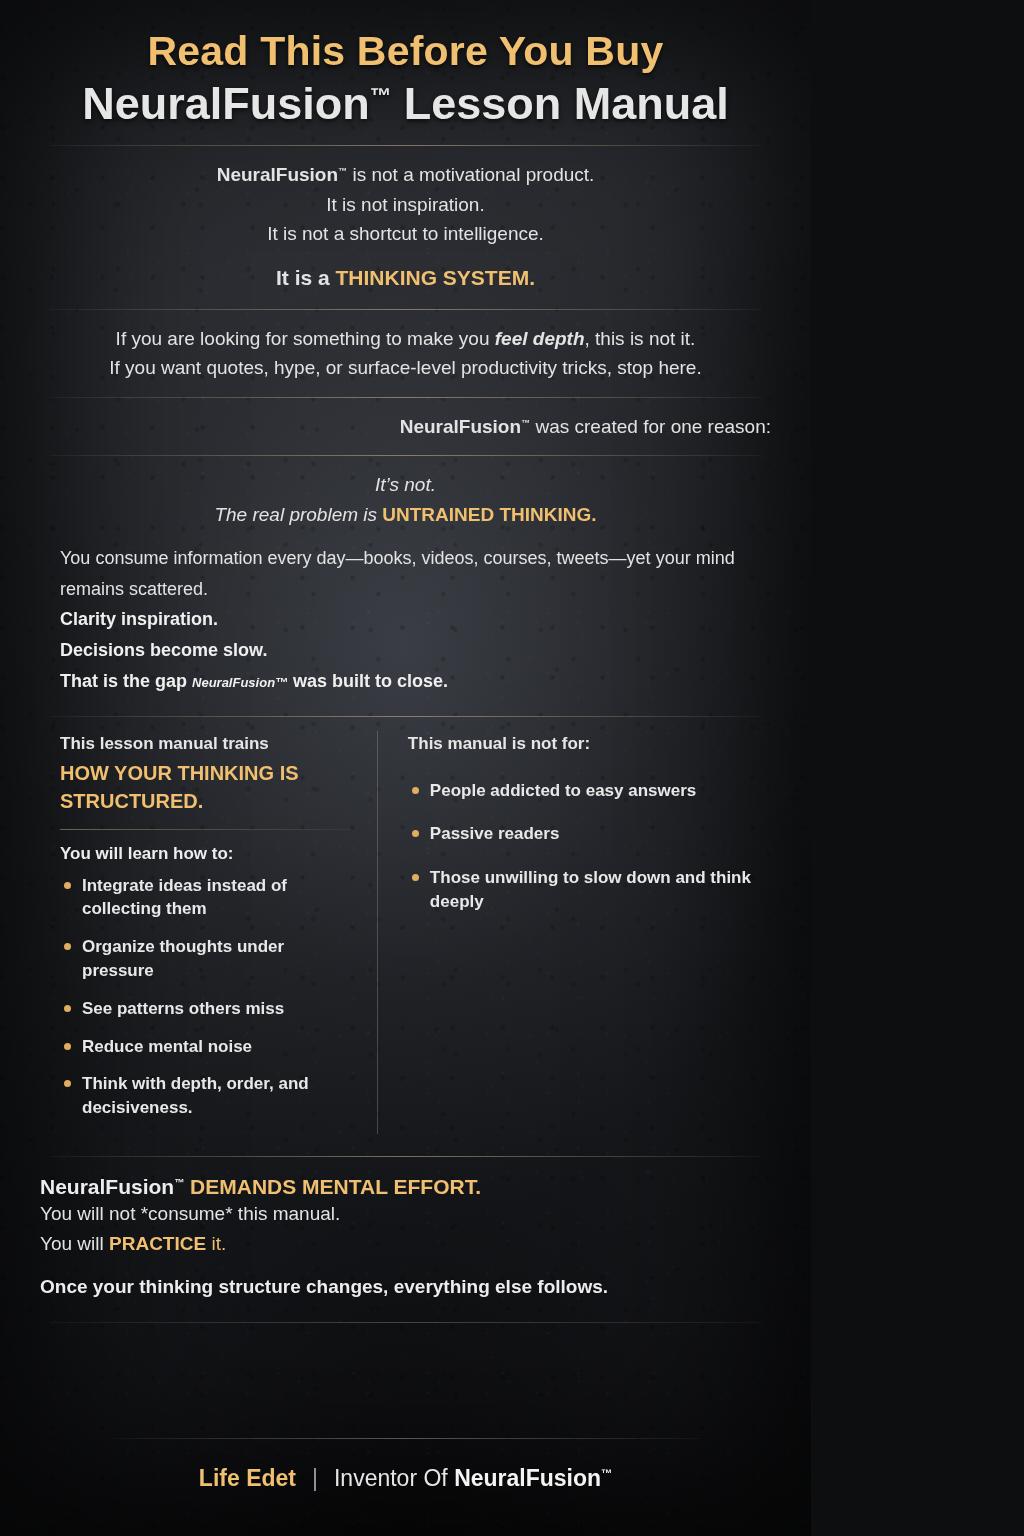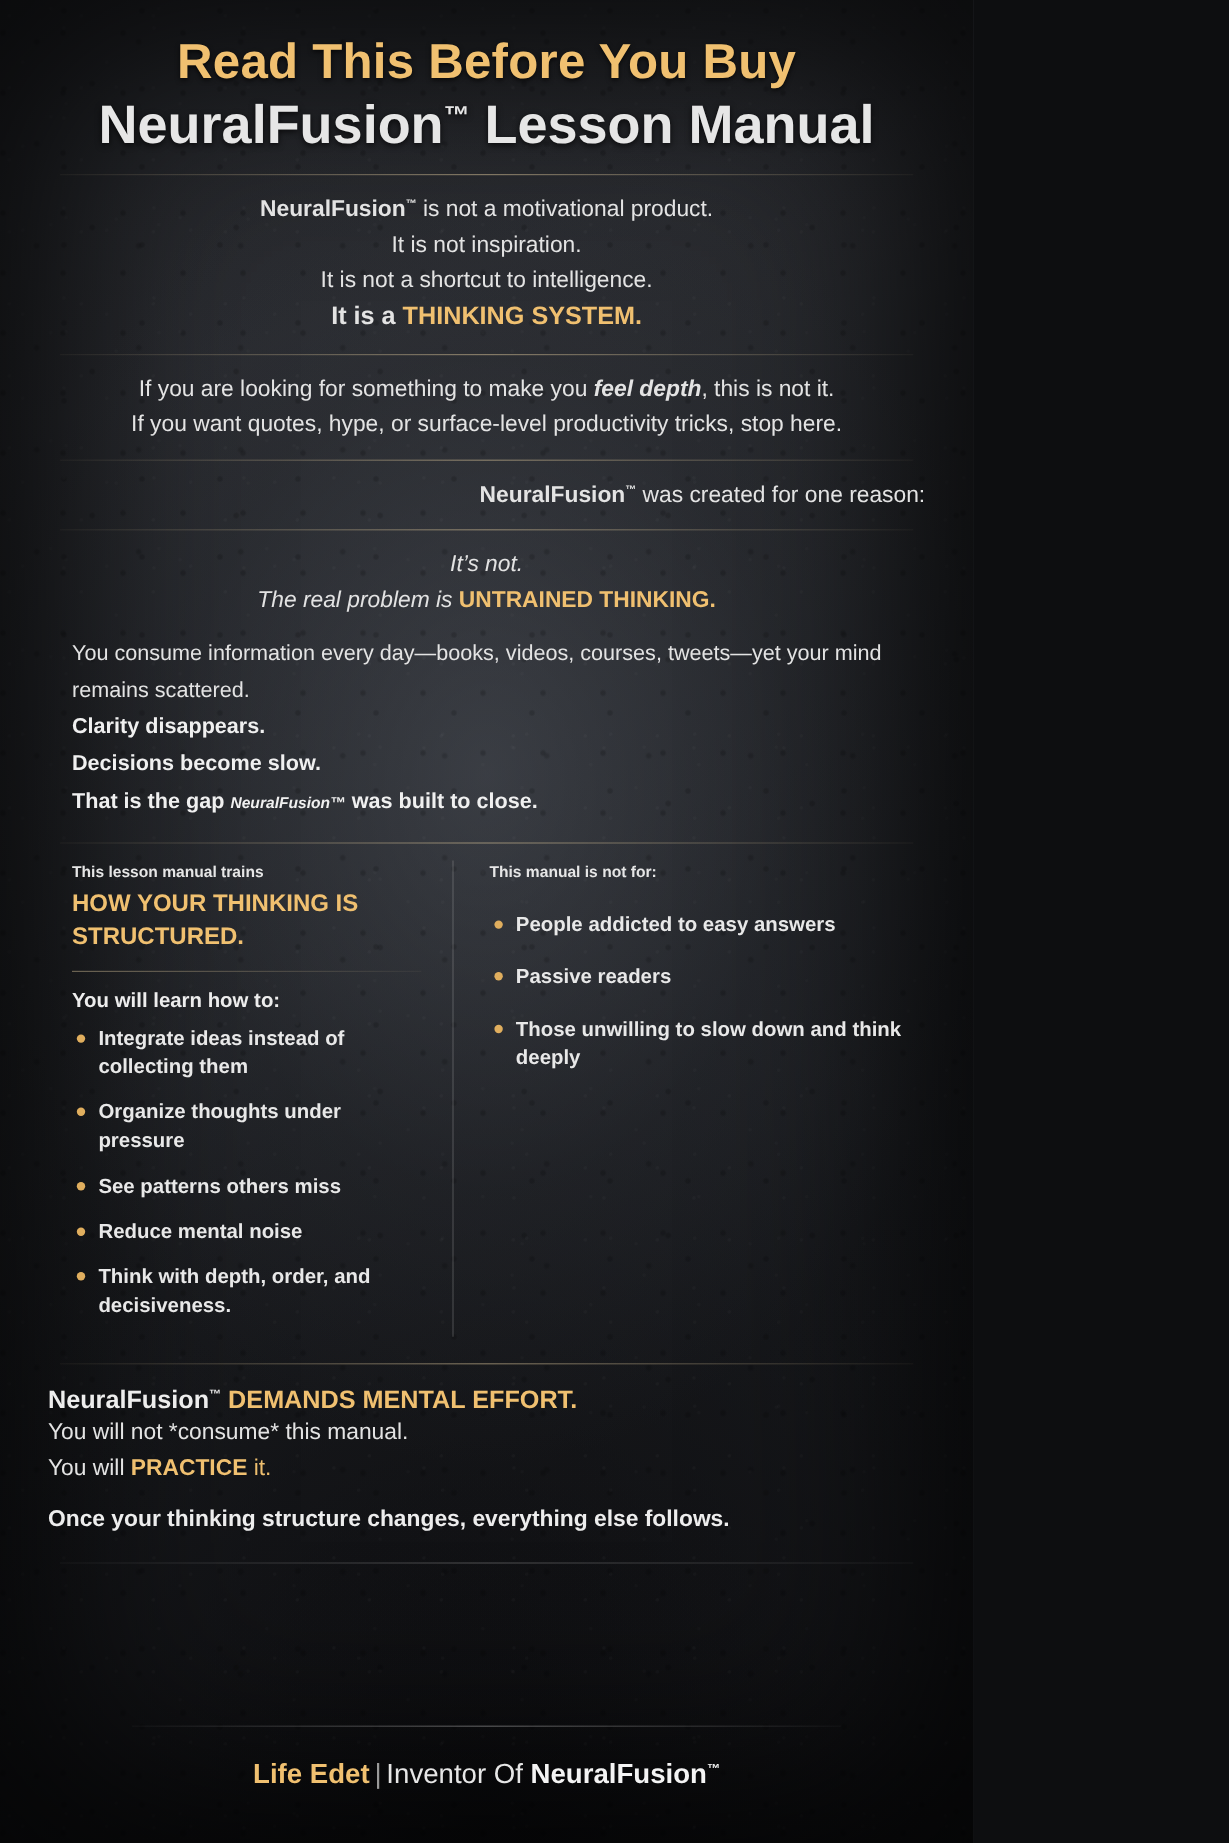--- a/index.html
+++ b/index.html
@@ -92,21 +92,21 @@
   .sec { text-align: center; }
   .ln {
     font-size: 19px;
     line-height: 1.55;
     color: #e3e3e3;
   }
   .ln.ital { font-style: italic; }
   .gold { color: #f0c070; font-weight: bold; }
   .gold-soft { color: #edbe6e; }
   .sec-1 .ln { font-size: 19px; }
-  .sec-1 .statement { margin-top: 0; font-size: 21px; font-weight: bold; }
+  .sec-1 .statement { margin-top: 14px; font-size: 21px; font-weight: bold; }
 
   .sec-3 .reason { font-size: 19px; text-align: right; }
   .sec-3 .rebuild { margin-top: 6px; font-size: 21px; font-weight: bold; color: #e8e8e8; }
   .sec-3 .rebuild .small-and { font-size: 16px; }
 
   .sec-4 .ln { font-size: 19px; }
 
   
   .left-block {
     text-align: left;
@@ -135,21 +135,21 @@
     padding-right: 26px;
     border-right: 1px solid rgba(190,190,190,0.28);
     box-sizing: border-box;
   }
   .col-right {
     flex: 1;
     padding-left: 30px;
     box-sizing: border-box;
   }
   .col-head {
-    font-size: 13px;
+    font-size: 17px;
     color: #e6e6e6;
     font-weight: bold;
     line-height: 1.5;
   }
   .col-head-gold {
     font-size: 20px;
     color: #f0c070;
     font-weight: bold;
     line-height: 1.4;
     margin-top: 2px;
@@ -216,21 +216,21 @@
     text-align: center;
   }
   .footer-rule {
     height: 1px;
     background: linear-gradient(to right, rgba(220,220,220,0.03), rgba(200,200,200,0.4), rgba(220,220,220,0.03));
     margin: 0 110px 26px 110px;
   }
   .footer-row {
     display: inline-flex;
     align-items: center;
-    gap: 4px;
+    gap: 16px;
     font-size: 23px;
   }
   .footer-name {
     color: #f0c070;
     font-weight: bold;
   }
   .footer-div {
     color: #9a9a9a;
     font-weight: normal;
   }
@@ -275,21 +275,21 @@
 
     <div class="rule"></div>
 
     <div class="sec sec-4">
       <div class="ln ital">It’s not.</div>
       <div class="ln ital"><span>The real problem is </span><span class="gold" style="font-style:normal">UNTRAINED THINKING.</span></div>
     </div>
 
     <div class="left-block">
       <div class="ln">You consume information every day—books, videos, courses, tweets—yet your mind remains scattered.</div>
-      <div class="ln strong">Clarity disappears.</div>
+      <div class="ln strong">Clarity inspiration.</div>
       <div class="ln strong">Decisions become slow.</div>
       <div class="ln strong"><span>That is the gap </span><span class="tiny-brand">NeuralFusion</span><span class="tiny-brand">™</span><span> was built to close.</span></div>
     </div>
 
     <div class="rule" style="margin-top:20px"></div>
 
     <div class="cols">
       <div class="col-left">
         <div class="col-head">This lesson manual trains</div>
         <div class="col-head-gold">HOW YOUR THINKING IS STRUCTURED.</div>

